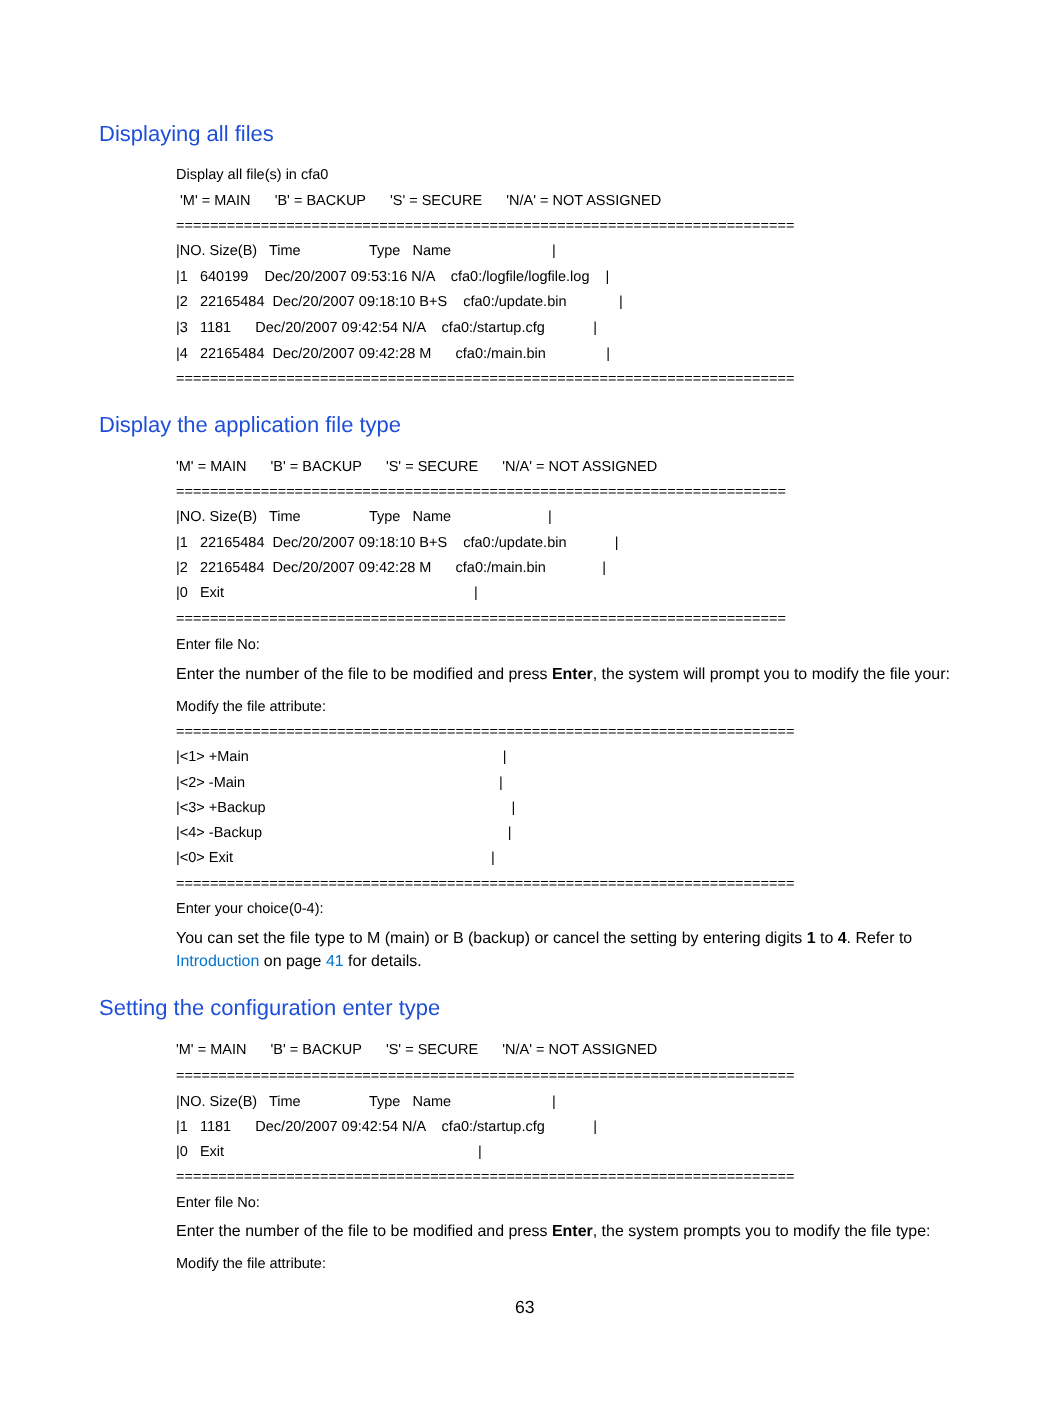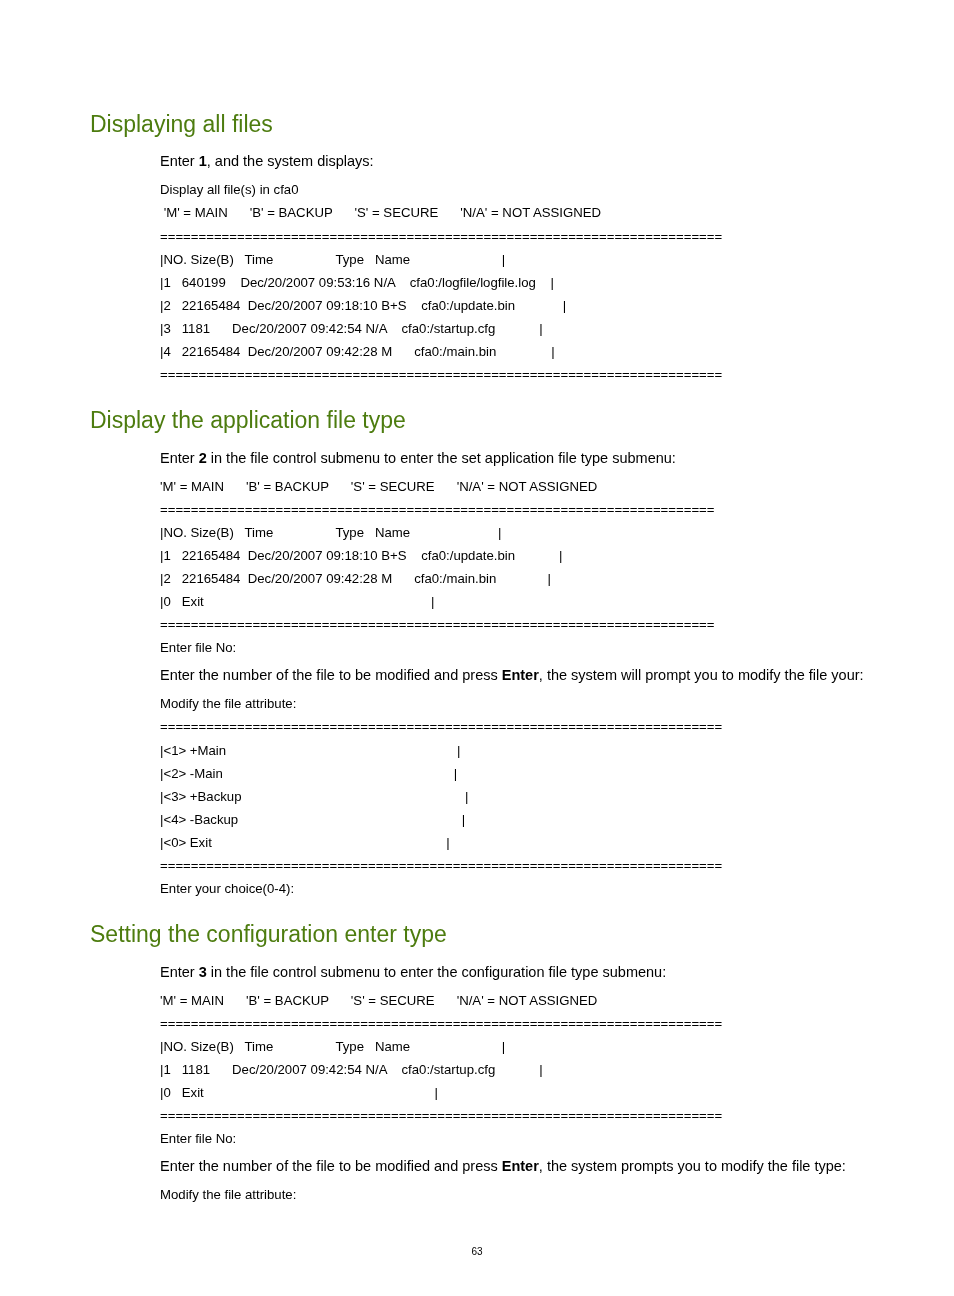--- a/index.html
+++ b/index.html
@@ -8,96 +8,90 @@
       color: #000;
       margin: 0;
       padding: 90px 90px 40px 90px;
       line-height: 1.45;
       width: 954px;
       box-sizing: border-box;
     }
     h2 {
       font-family: Arial, Helvetica, sans-serif;
       font-weight: normal;
-      color: #4d7c0f;
-      font-size: 23px;
+      color: #1d4ed8;
+      font-size: 20px;
       margin: 18px 0 10px 0;
     }
     .content {
       margin-left: 70px;
     }
     p {
       margin: 6px 0;
     }
     .bold { font-weight: bold; }
     pre {
       font-family: Liberation Sans, sans-serif;
       font-size: 13.2px;
       white-space: pre;
       margin: 4px 0;
       line-height: 1.75;
     }
     a.link { color: #0073cf; text-decoration: none; }
     .page-num {
       text-align: center;
-      margin-top: 39px;
-      font-size: 10px;
+      margin-top: 18px;
+      font-size: 16px;
     }
   </style>
 </head>
 <body>
 
 <h2>Displaying all files</h2>
 <div class="content">
-  <p>
-    <span>Enter </span><span class="bold">1</span><span>, and the system displays:</span>
-  </p>
   <pre>Display all file(s) in cfa0
  'M' = MAIN      'B' = BACKUP      'S' = SECURE      'N/A' = NOT ASSIGNED
 =========================================================================
 |NO. Size(B)   Time                 Type   Name                         |
 |1   640199    Dec/20/2007 09:53:16 N/A    cfa0:/logfile/logfile.log    |
 |2   22165484  Dec/20/2007 09:18:10 B+S    cfa0:/update.bin             |
 |3   1181      Dec/20/2007 09:42:54 N/A    cfa0:/startup.cfg            |
 |4   22165484  Dec/20/2007 09:42:28 M      cfa0:/main.bin               |
 =========================================================================</pre>
 </div>
 
 <h2>Display the application file type</h2>
 <div class="content">
-  <p>
-    <span>Enter </span><span class="bold">2</span><span> in the file control submenu to enter the set application file type submenu:</span>
-  </p>
   <pre>'M' = MAIN      'B' = BACKUP      'S' = SECURE      'N/A' = NOT ASSIGNED
 ========================================================================
 |NO. Size(B)   Time                 Type   Name                        |
 |1   22165484  Dec/20/2007 09:18:10 B+S    cfa0:/update.bin            |
 |2   22165484  Dec/20/2007 09:42:28 M      cfa0:/main.bin              |
 |0   Exit                                                              |
 ========================================================================
 Enter file No:</pre>
   <p>
     <span>Enter the number of the file to be modified and press </span><span class="bold">Enter</span><span>, the system will prompt you to modify the file your:</span>
   </p>
   <pre>Modify the file attribute:
 =========================================================================
 |&lt;1&gt; +Main                                                               |
 |&lt;2&gt; -Main                                                               |
 |&lt;3&gt; +Backup                                                             |
 |&lt;4&gt; -Backup                                                             |
 |&lt;0&gt; Exit                                                                |
 =========================================================================
 Enter your choice(0-4):</pre>
+  <p>
+    <span>You can set the file type to M (main) or B (backup) or cancel the setting by entering digits </span><span class="bold">1</span><span> to </span><span class="bold">4</span><span>. Refer to </span><a href="#" class="link">Introduction</a><span> on page </span><a href="#" class="link">41</a><span> for details.</span>
+  </p>
 </div>
 
 <h2>Setting the configuration enter type</h2>
 <div class="content">
-  <p>
-    <span>Enter </span><span class="bold">3</span><span> in the file control submenu to enter the configuration file type submenu:</span>
-  </p>
   <pre>'M' = MAIN      'B' = BACKUP      'S' = SECURE      'N/A' = NOT ASSIGNED
 =========================================================================
 |NO. Size(B)   Time                 Type   Name                         |
 |1   1181      Dec/20/2007 09:42:54 N/A    cfa0:/startup.cfg            |
 |0   Exit                                                               |
 =========================================================================
 Enter file No:</pre>
   <p>
     <span>Enter the number of the file to be modified and press </span><span class="bold">Enter</span><span>, the system prompts you to modify the file type:</span>
   </p>

